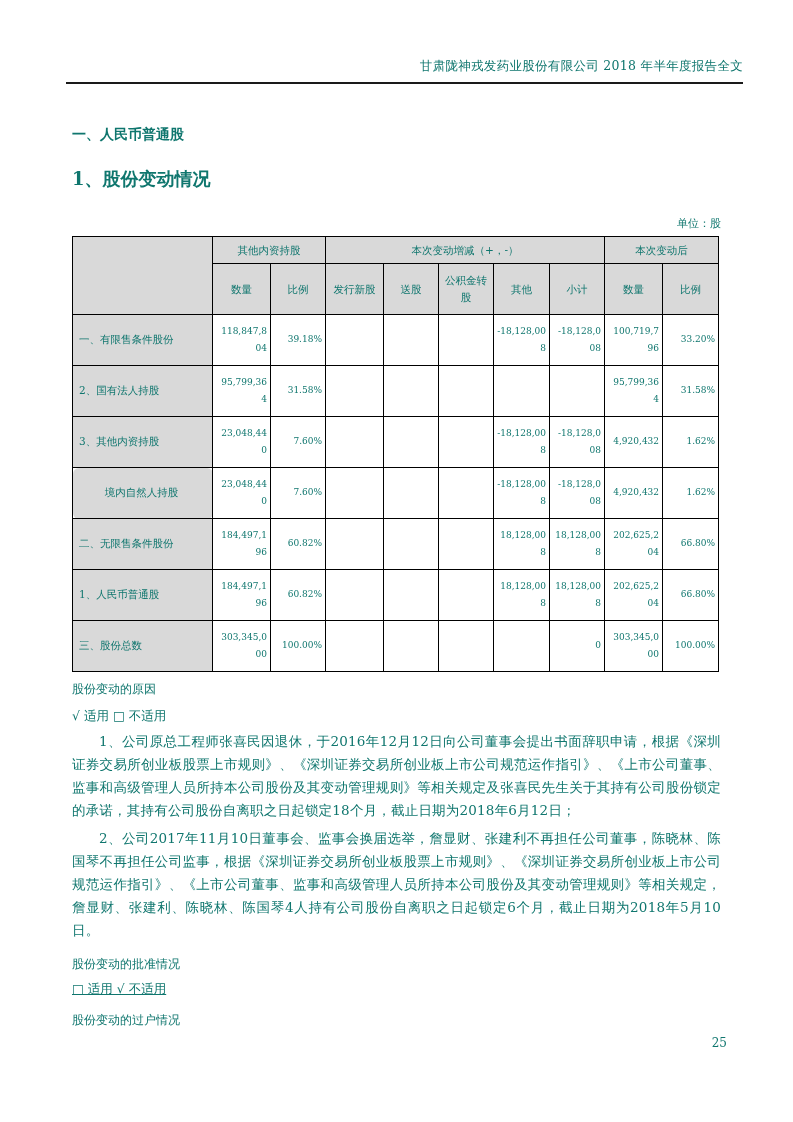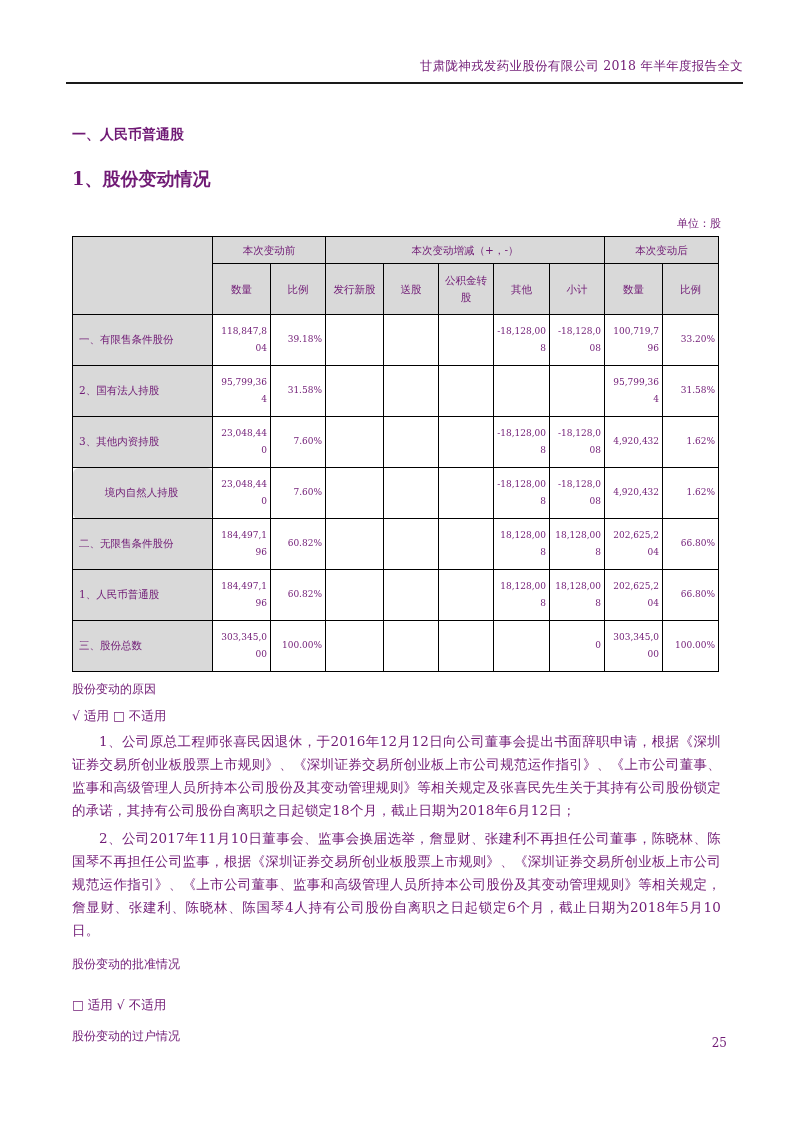--- a/index.html
+++ b/index.html
@@ -1,18 +1,18 @@
 <!DOCTYPE html>
 <html><head>
 <meta charset="utf-8">
 <style>
   html,body{margin:0;padding:0;background:#888;}
   .page{
     position:relative;width:793px;height:1122px;margin:0 auto;background:#ffffff;
-    font-family:"DejaVu Serif","Liberation Serif",serif;color:#701a75;overflow:hidden;
+    font-family:"DejaVu Serif","Liberation Serif",serif;color:#0f766e;overflow:hidden;
   }
   .doc-header{
     margin:0 50px 0 66px;padding-top:58px;padding-bottom:7px;
     border-bottom:2px solid #1a1a1a;text-align:right;
     font-size:12.5px;letter-spacing:.3px;
   }
   .content{margin:0 72px;}
   .doc-title{margin:36px 0 0;text-align:center;font-size:19px;font-weight:bold;letter-spacing:1px;}
   .h-section{margin:42px 0 0;font-size:14px;font-weight:bold;}
   .h-subsection{margin:23px 0 0;font-size:18px;font-weight:bold;}
@@ -40,21 +40,21 @@
     padding:2px 3px;font-size:9px;line-height:1.9;
     word-break:break-all;font-family:"DejaVu Serif","Liberation Serif",serif;
   }
   .plain-line{font-size:12px;margin-top:9px;}
   .check-line{font-size:12.5px;margin-top:10px;}
   .body-para{
     margin:5px 0 0;font-size:13.5px;line-height:23px;text-align:justify;
     text-indent:2em;letter-spacing:.2px;
   }
   .spaced{margin-top:14px;}
-  .spaced2{margin-top:24px;}
+  .spaced2{margin-top:8px;text-decoration:underline;}
   .page-number{position:absolute;top:1036px;right:66px;font-size:12px;}
 </style>
 </head>
 <body>
 
 <div class="page">
 
   <div class="doc-header">甘肃陇神戎发药业股份有限公司 2018 年半年度报告全文</div>
 
   <div class="content">
@@ -75,21 +75,21 @@
           <col style="width:55px">
           <col style="width:55px">
         <col style="width:56px">
           <col style="width:55px">
           <col style="width:58px">
         <col style="width:56px">
       </colgroup>
       <thead>
         <tr class="group-row">
           <th rowspan="2"></th>
-          <th colspan="2">本次变动前</th>
+          <th colspan="2">其他内资持股</th>
           <th colspan="5">本次变动增减（+，-）</th>
           <th colspan="2">本次变动后</th>
         </tr>
         <tr class="cols-row">
           <th>数量</th>
           <th>比例</th>
           <th>发行新股</th>
           <th>送股</th>
           <th>公积金转股</th>
           <th>其他</th>

